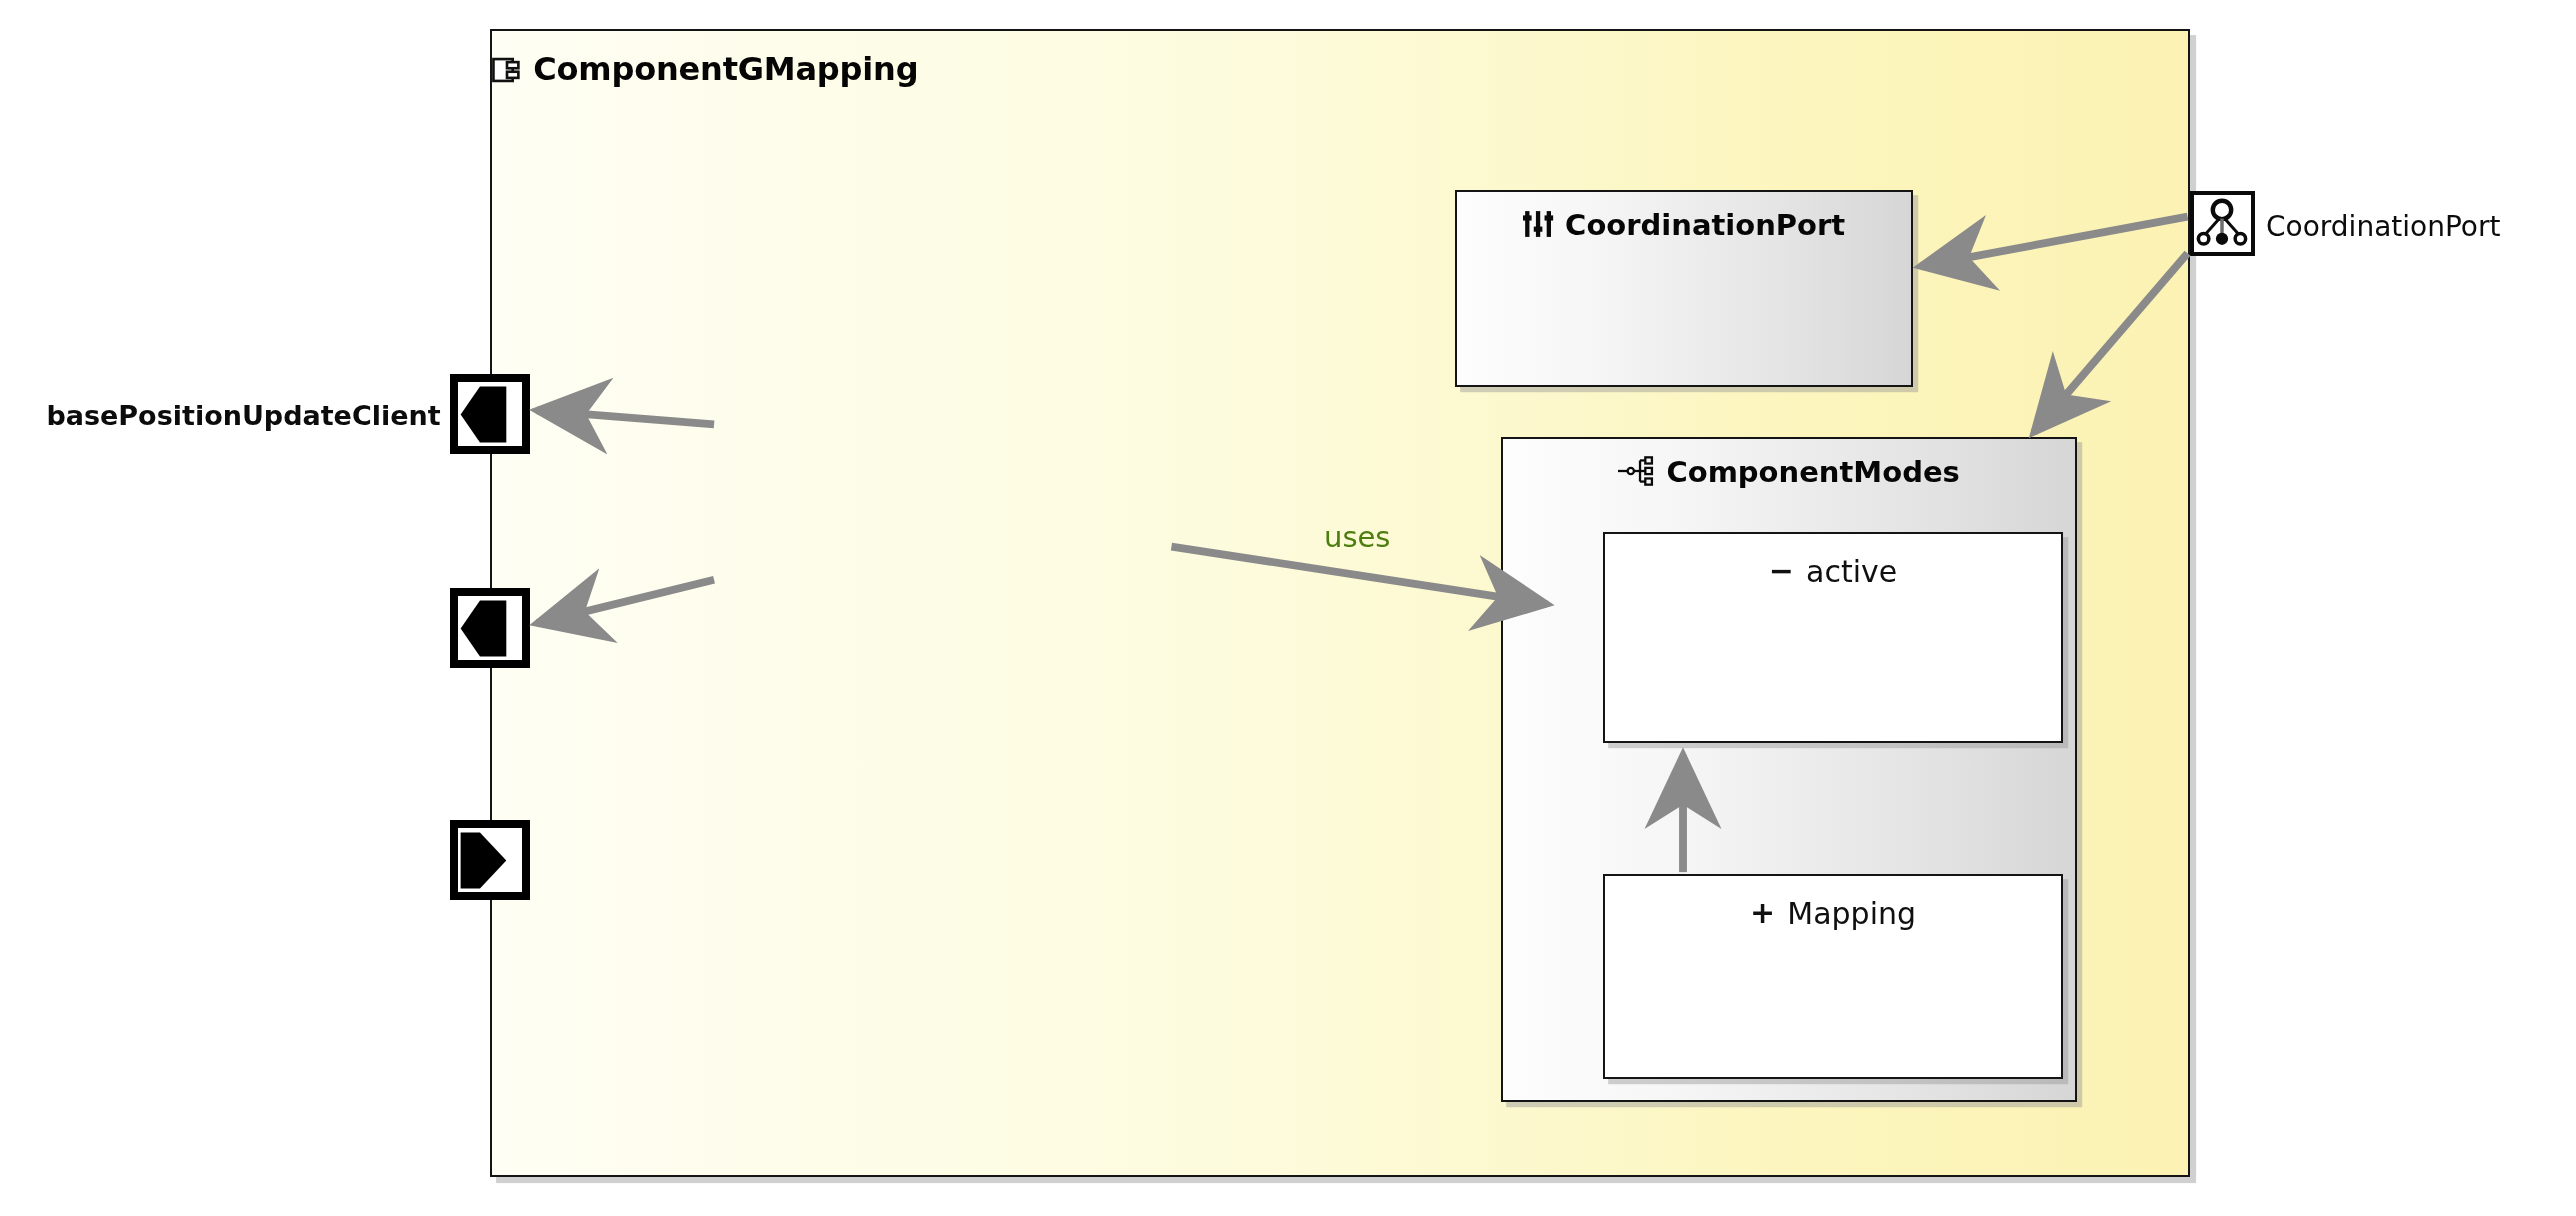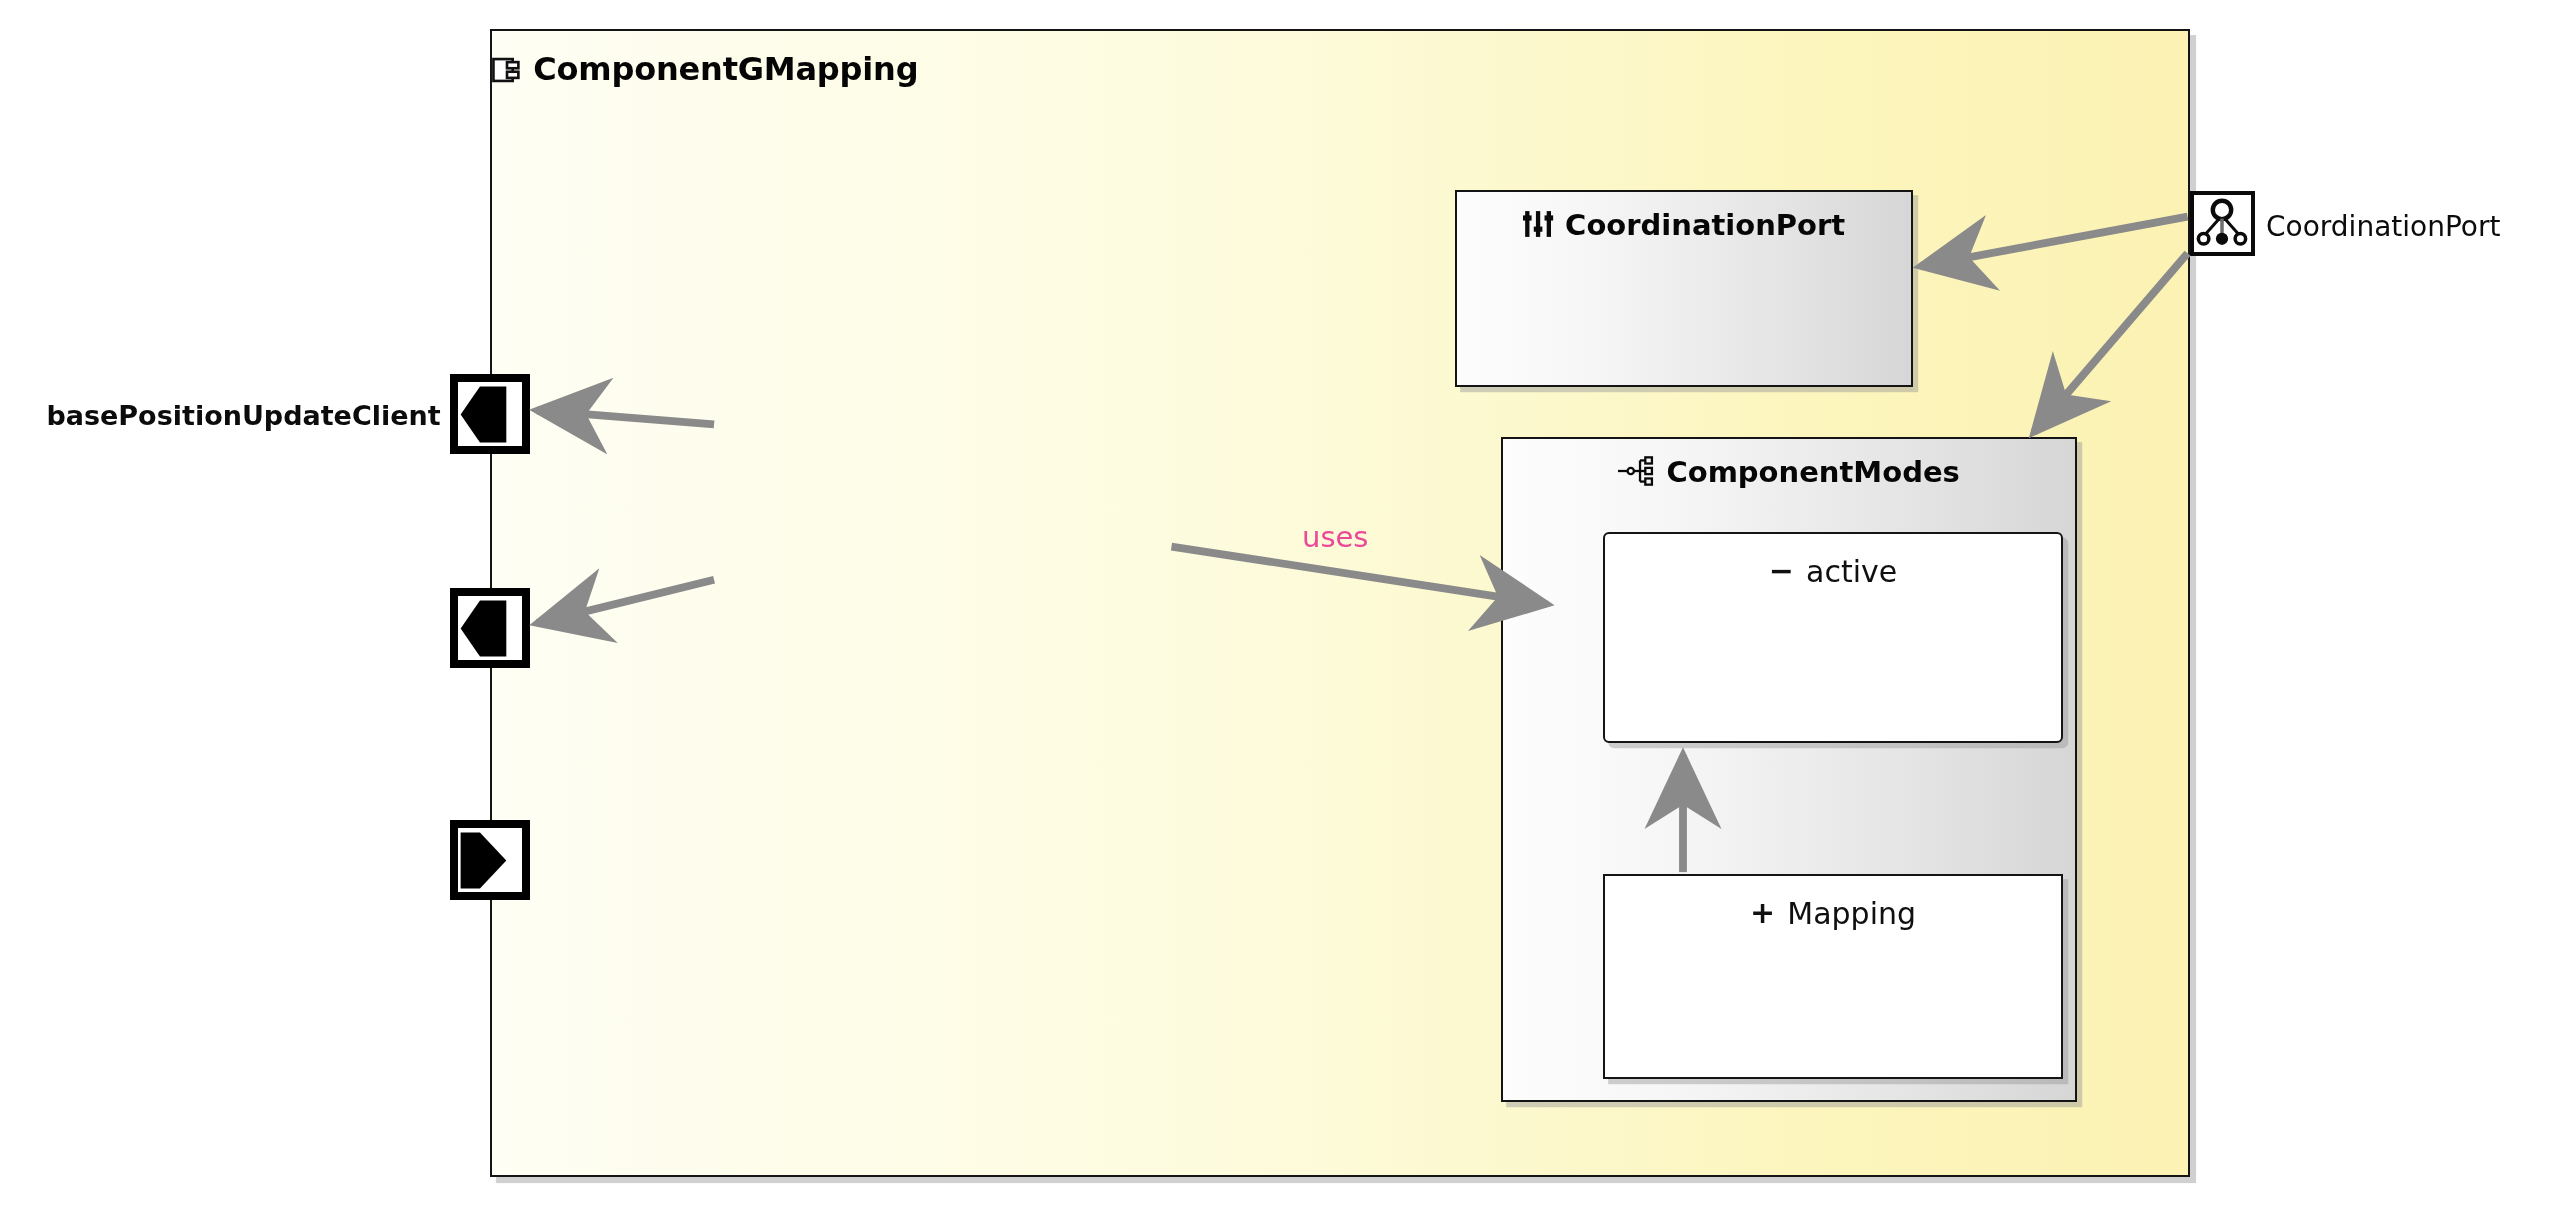--- a/index.html
+++ b/index.html
@@ -143,22 +143,23 @@
     position: absolute;
     font-size: 28px;
     color: #0c0c0c;
     white-space: nowrap;
   }
 
   
   .edge-label {
     position: absolute;
     font-size: 29px;
-    color: #ec4899;
-    white-space: nowrap;
+    color: #4d7c0f;
+    white-space: nowrap;
+    margin-left: 22px;
   }
 
   
   #connectors {
     position: absolute;
     left: 0;
     top: 0;
     width: 2576px;
     height: 1217px;
     pointer-events: none;
@@ -215,21 +216,21 @@
           </g>
           <g fill="none" stroke="#0a0a0a" stroke-width="2.6">
             <rect x="31" y="1.5" width="7.5" height="7"></rect>
             <rect x="31" y="13.5" width="7.5" height="7"></rect>
             <rect x="31" y="25.5" width="7.5" height="7"></rect>
           </g>
         </svg>
       </span><span>ComponentModes</span>
     </div>
 
-    <div class="inner-box plain-white" style="left:100px; top:93px; width:460px; height:211px;border-radius:6px;">
+    <div class="inner-box plain-white" style="left:100px; top:93px; width:460px; height:211px;">
       <div class="mode-label">
         <span class="vis">−</span><span>active</span>
       </div>
     </div>
 
     <div class="inner-box plain-white" style="left:100px; top:435px; width:460px; height:205px;">
       <div class="mode-label">
         <span class="vis">+</span><span>Mapping</span>
       </div>
     </div>

